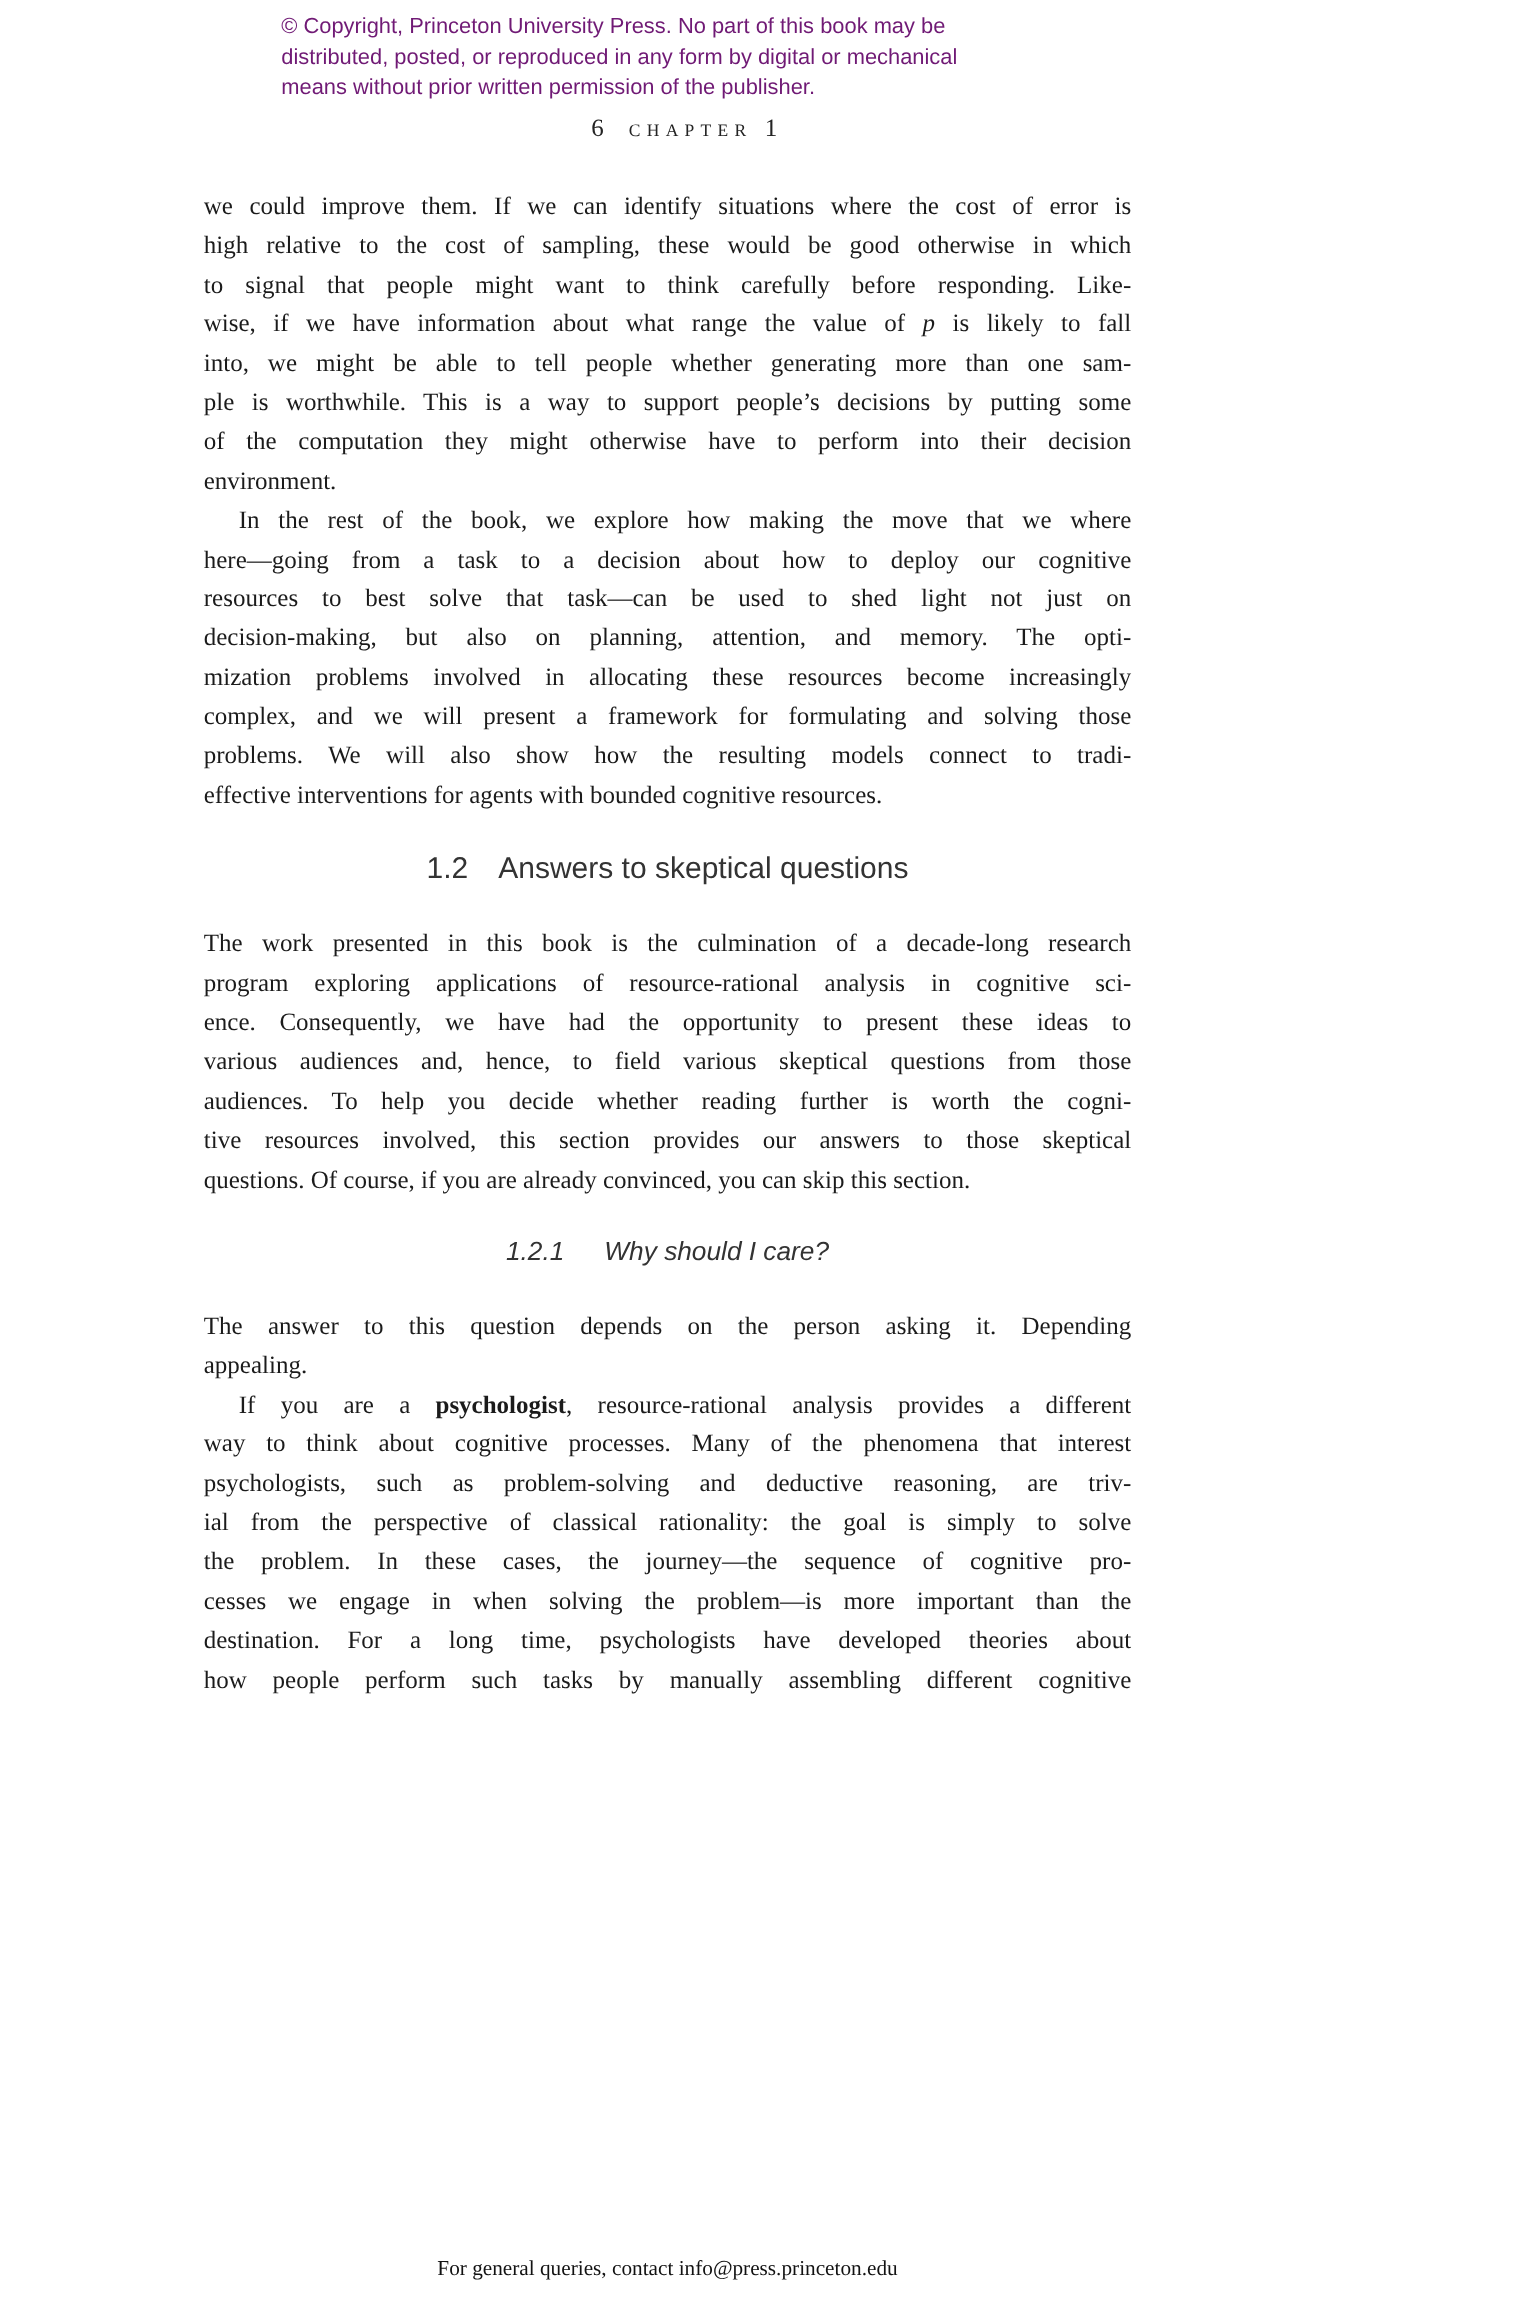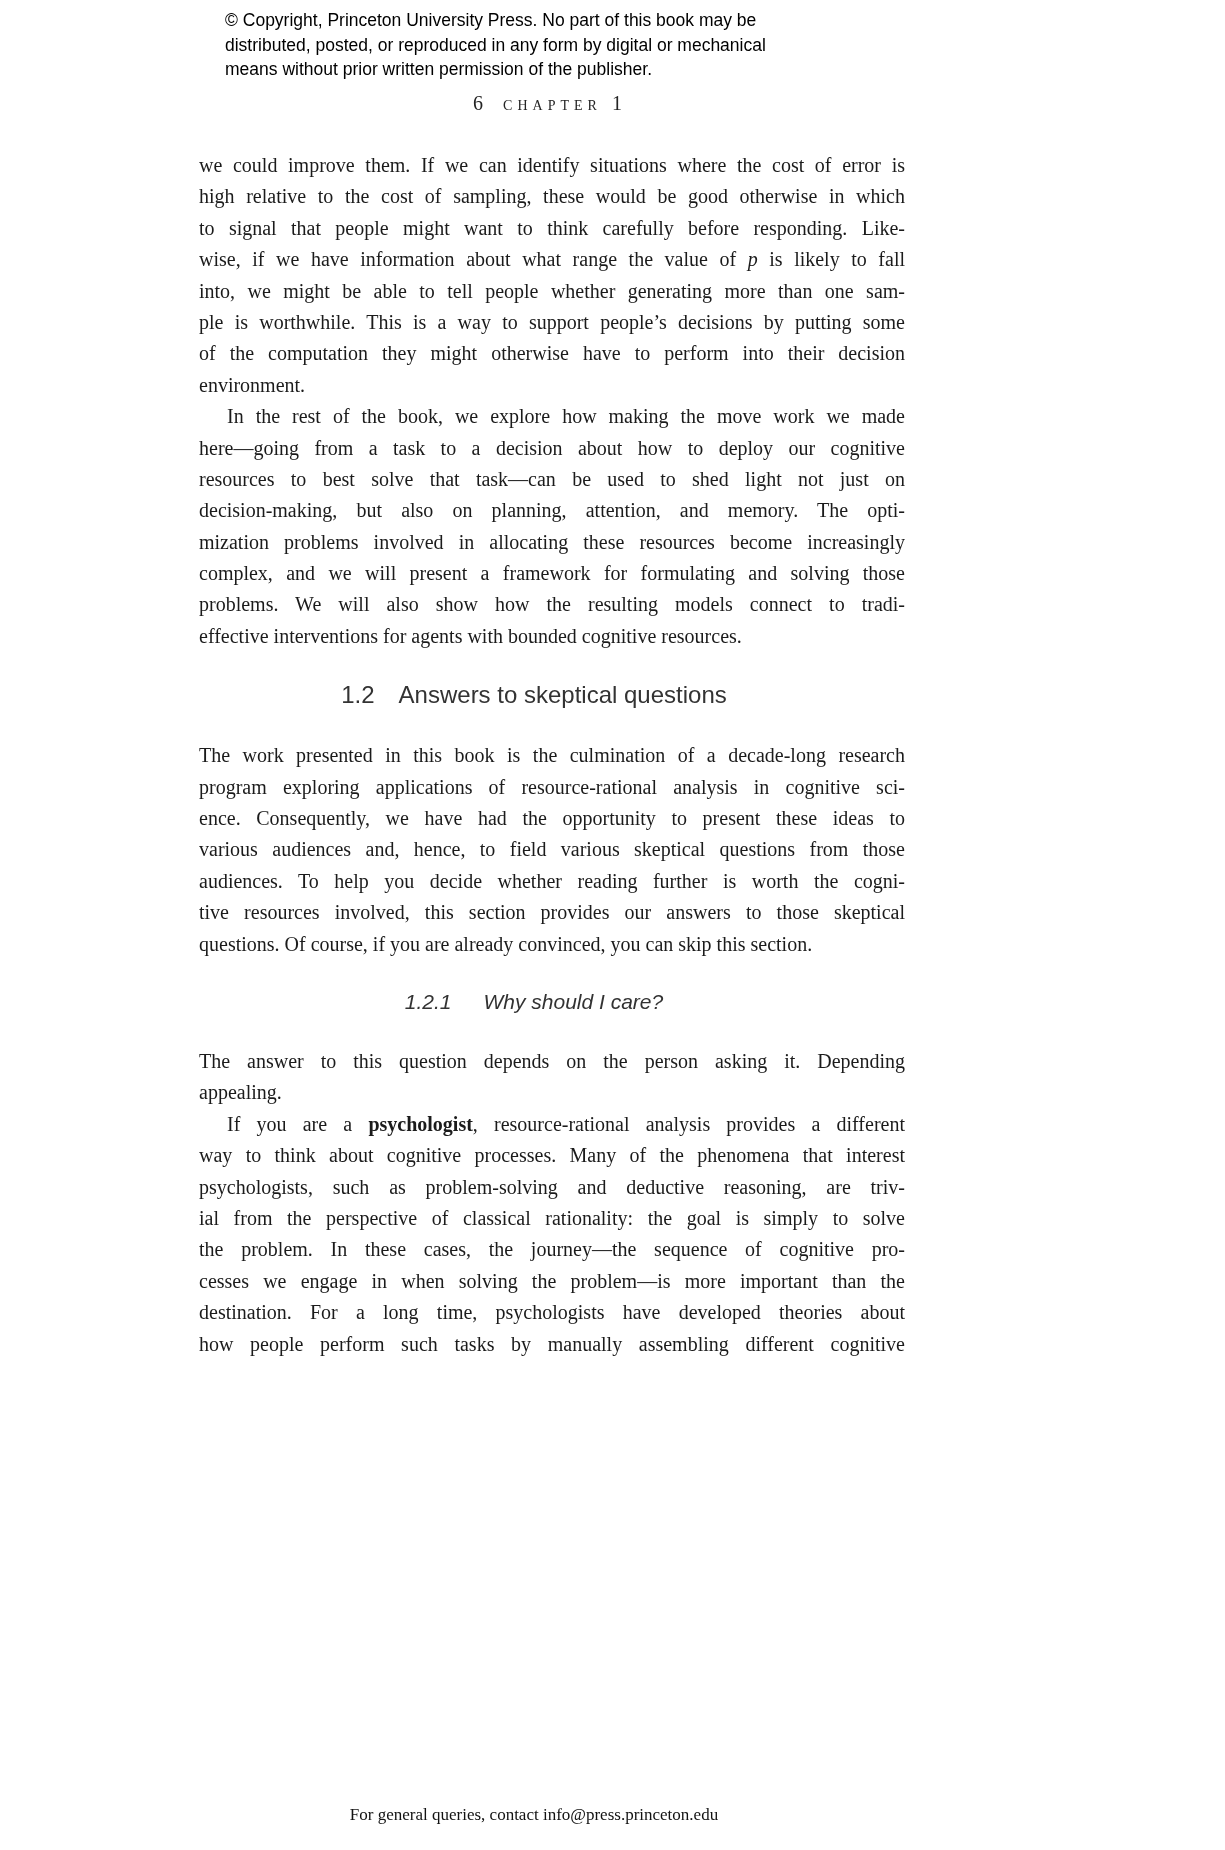--- a/index.html
+++ b/index.html
@@ -12,21 +12,21 @@
     color: #1b1b1b;
     overflow: hidden;
   }
   .copyright {
     position: absolute;
     left: 225px;
     top: 8px;
     font-family: "Liberation Sans", "DejaVu Sans", sans-serif;
     font-size: 17.5px;
     line-height: 24.5px;
-    color: #000000;
+    color: #701a75;
   }
   .running-head {
     position: absolute;
     left: 179px;
     top: 92px;
     width: 742px;
     text-align: center;
     font-size: 20px;
     color: #242424;
   }
@@ -42,21 +42,20 @@
     width: 742px;
   }
   .para { margin: 0; }
   .line {
     text-align: justify;
     text-align-last: justify;
     line-height: 31.4px;
     height: 31.4px;
     overflow: hidden;
     font-size: 20px;
-    margin-left: 36px;
   }
   .line.last { text-align-last: left; }
   .line.indent { text-indent: 28px; }
   .sec-heading {
     text-align: center;
     font-family: "Liberation Sans", "DejaVu Sans", sans-serif;
     font-size: 24px;
     line-height: 28px;
     color: #333333;
     margin: 29px 0 31px 0;
@@ -105,21 +104,21 @@
         <div class="line">we could improve them. If we can identify situations where the cost of error is</div>
         <div class="line">high relative to the cost of sampling, these would be good otherwise in which</div>
         <div class="line">to signal that people might want to think carefully before responding. Like-</div>
         <div class="line">wise, if we have information about what range the value of <i>p</i> is likely to fall</div>
         <div class="line">into, we might be able to tell people whether generating more than one sam-</div>
         <div class="line">ple is worthwhile. This is a way to support people’s decisions by putting some</div>
         <div class="line">of the computation they might otherwise have to perform into their decision</div>
         <div class="line last">environment.</div>
       </div>
       <div class="para">
-        <div class="line indent">In the rest of the book, we explore how making the move work we made</div>
+        <div class="line indent">In the rest of the book, we explore how making the move that we where</div>
         <div class="line">here—going from a task to a decision about how to deploy our cognitive</div>
         <div class="line">resources to best solve that task—can be used to shed light not just on</div>
         <div class="line">decision-making, but also on planning, attention, and memory. The opti-</div>
         <div class="line">mization problems involved in allocating these resources become increasingly</div>
         <div class="line">complex, and we will present a framework for formulating and solving those</div>
         <div class="line">problems. We will also show how the resulting models connect to tradi-</div>
         <div class="line last">effective interventions for agents with bounded cognitive resources.</div>
       </div>
       <div class="sec-heading"><span class="num">1.2</span><span class="ttl">Answers to skeptical questions</span></div>
       <div class="para">

